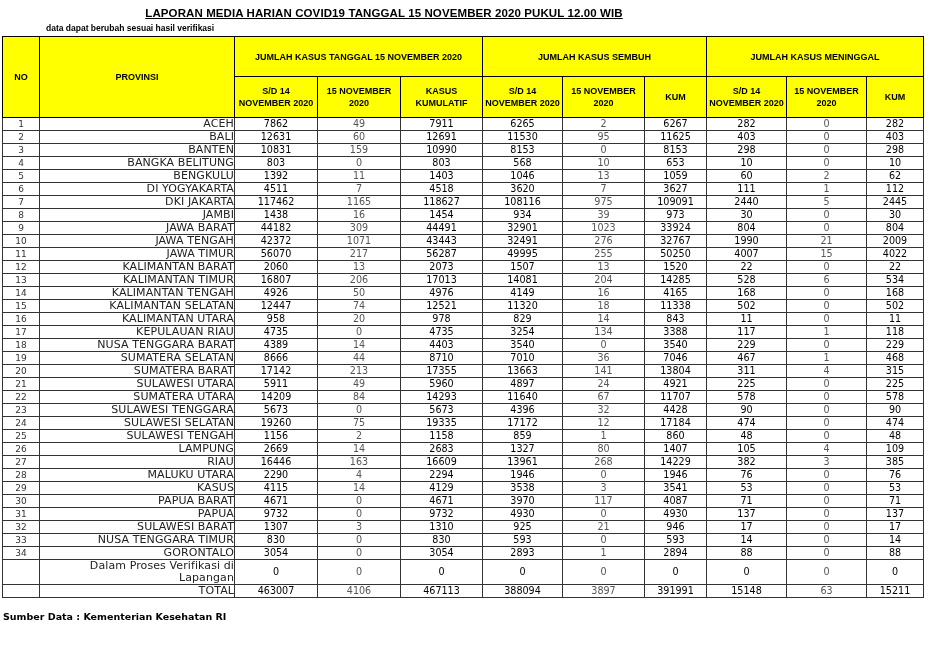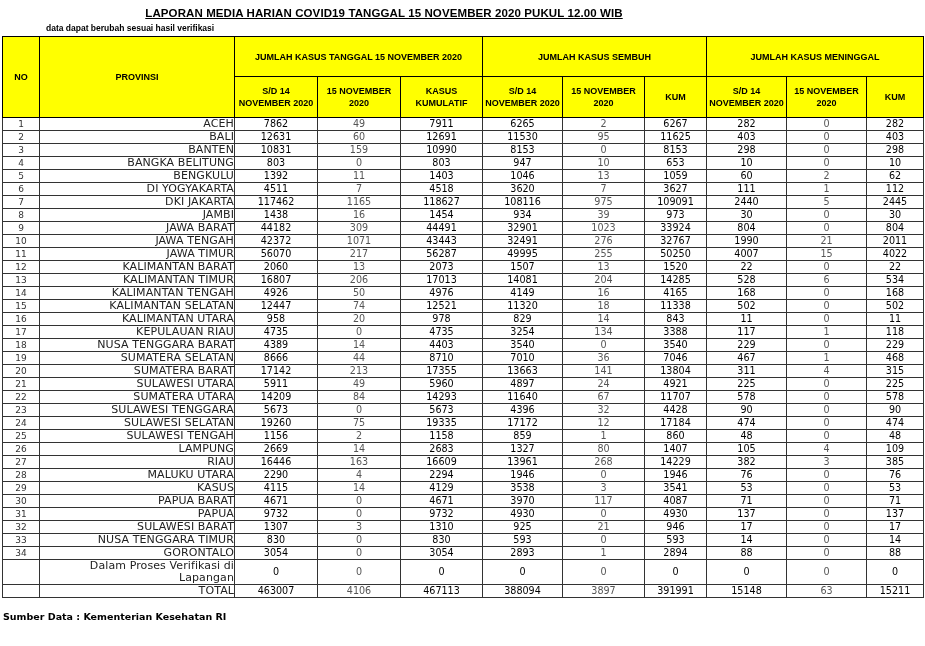--- a/index.html
+++ b/index.html
@@ -97,21 +97,21 @@
         <td class="bold">298</td>
         <td class="light">0</td>
         <td class="bold">298</td>
       </tr>
       <tr>
         <td class="no">4</td>
         <td class="prov">BANGKA BELITUNG</td>
         <td class="bold">803</td>
         <td class="light">0</td>
         <td class="bold">803</td>
-        <td class="bold">947</td>
+        <td class="bold">568</td>
         <td class="light">10</td>
         <td class="bold">653</td>
         <td class="bold">10</td>
         <td class="light">0</td>
         <td class="bold">10</td>
       </tr>
       <tr>
         <td class="no">5</td>
         <td class="prov">BENGKULU</td>
         <td class="bold">1392</td>
@@ -180,21 +180,21 @@
         <td class="no">10</td>
         <td class="prov">JAWA TENGAH</td>
         <td class="bold">42372</td>
         <td class="light">1071</td>
         <td class="bold">43443</td>
         <td class="bold">32491</td>
         <td class="light">276</td>
         <td class="bold">32767</td>
         <td class="bold">1990</td>
         <td class="light">21</td>
-        <td class="bold">2011</td>
+        <td class="bold">2009</td>
       </tr>
       <tr>
         <td class="no">11</td>
         <td class="prov">JAWA TIMUR</td>
         <td class="bold">56070</td>
         <td class="light">217</td>
         <td class="bold">56287</td>
         <td class="bold">49995</td>
         <td class="light">255</td>
         <td class="bold">50250</td>

